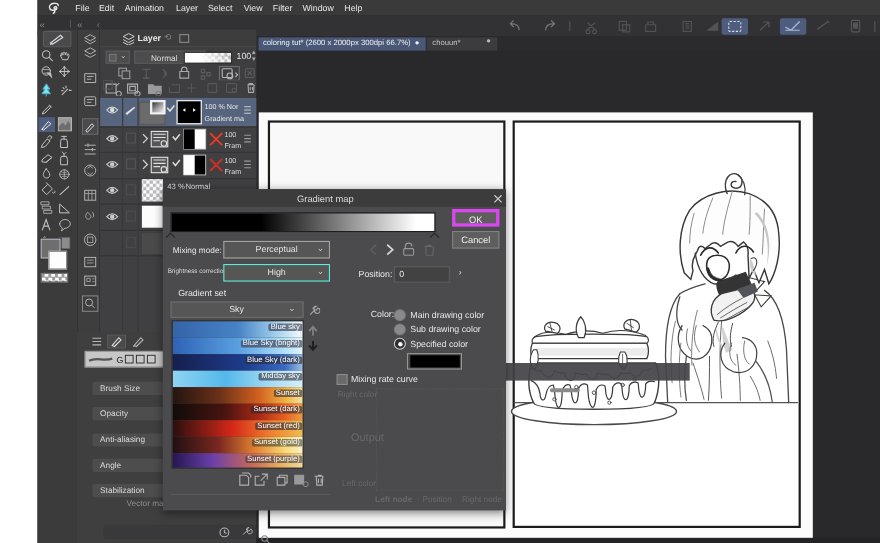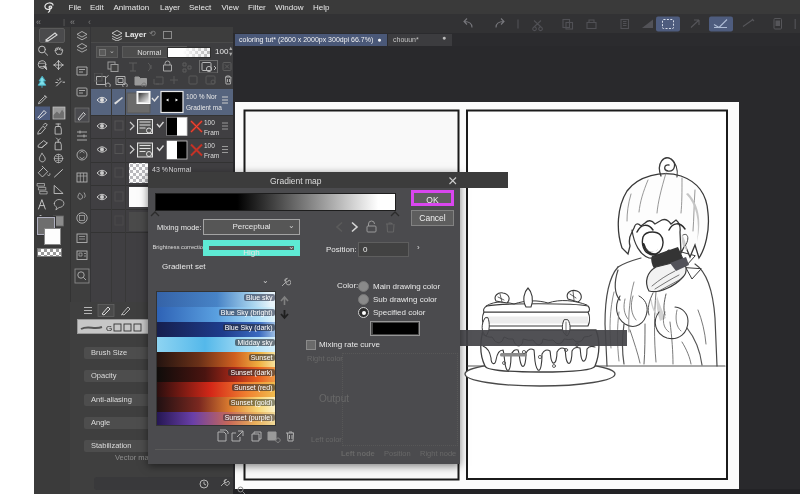--- a/index.html
+++ b/index.html
@@ -504,21 +504,21 @@
           <circle cx="5" cy="5" r="4"></circle>
             <path d="M5,2.5 V5 l2,1"></path>
           <path d="M22,7 l4,-4 M26,3 a2.3,2.3 0 1,0 3,-1 l-1.5,1.8 l-1.6,-0.3 l-0.3,-1.6 l1.9,-1.4 a2.3,2.3 0 0,0 -2.5,2.5" stroke-width="0.9"></path>
         </g>
       </svg>
     </div>
   </div>
 
   <div class="abs" style="left:114px;top:172px;width:312px;height:291.5px;background:#4b4b4e;z-index:20;box-shadow:0 2px 8px rgba(0,0,0,0.5);">
 
-    <div class="abs" style="left:0;top:0;width:360px;height:16px;background:#3c3c3c;">
+    <div class="abs" style="left:0;top:0;width:312px;height:16px;background:#3c3c3c;">
       <div class="txt abs" style="left:122px;top:3.5px;font-size:8.5px;color:#dcdcdc;">Gradient map</div>
       <svg class="abs" style="left:301px;top:4.5px;" width="8" height="8" viewBox="0 0 8 8">
           <path d="M0.5,0.5 L7,7 M7,0.5 L0.5,7" stroke="#ccc" stroke-width="1.1"></path>
         </svg>
     </div>
 
     <div class="abs" style="left:6.5px;top:21px;width:241px;height:17.5px;border:1px solid #1e1e1e;background:linear-gradient(to right,#000 0%,#000 34%,#fff 93%);"></div>
     <svg class="abs" style="left:2px;top:39px;" width="10" height="6" viewBox="0 0 10 6">
         <path d="M1,5 L5,1 L9,5" stroke="#2c2c2c" stroke-width="1.3" fill="none"></path>
       </svg>
@@ -538,27 +538,28 @@
       <g stroke="#9a9a9a" stroke-width="1" fill="none">
           <rect x="33" y="6" width="9" height="6" rx="1"></rect>
           <path d="M34.5,6 v-2 a3,3 0 0,1 6,0"></path>
         </g>
       <g stroke="#666" stroke-width="1" fill="none">
           <path d="M52,4 h7 M53,4 l0.5,8 h6 l0.5,-8 M54.5,3 h3 v1"></path>
         </g>
     </svg>
 
     <div class="abs" style="left:2px;top:71.5px;width:51px;font-size:6px;color:#ddd;text-align:right;white-space:nowrap;transform:scale(0.95,1);transform-origin:right;">Brightness correction</div>
-    <div class="abs" style="left:55px;top:68px;width:97px;height:15.5px;background:#565656;border:6px solid #5eead4;color:#e5e5e5;font-size:8px;text-align:center;line-height:14px;">High</div>
+    <div class="abs" style="left:55px;top:68px;width:97px;height:15.5px;background:#565656;border:1px solid #5eead4;color:#e5e5e5;font-size:8px;text-align:center;line-height:14px;">High</div>
     <div class="abs" style="left:140px;top:70px;font-size:8px;color:#ccc;">⌄</div>
     <div class="abs txt" style="left:178px;top:73px;font-size:8px;">Position:</div>
     <div class="abs" style="left:210px;top:69.5px;width:51px;height:15px;background:#424242;border:1px solid #5e5e5e;color:#eee;font-size:8px;line-height:14px;padding-left:4px;">0</div>
     <div class="abs" style="left:269px;top:71px;font-size:8px;color:#ddd;">›</div>
 
     <div class="abs txt" style="left:14px;top:90px;font-size:8px;">Gradient set</div>
+    <div class="abs" style="left:6.5px;top:102px;width:121px;height:15px;background:#565656;border:1px solid #6e6e6e;color:#e5e5e5;font-size:8px;text-align:center;line-height:14px;">Sky</div>
     <div class="abs" style="left:114px;top:104px;font-size:8px;color:#ccc;">⌄</div>
     <svg class="abs" style="left:132px;top:104.5px;" width="11" height="11" viewBox="0 0 11 11">
         <path d="M2,9 l4,-4 M6,5 a2.5,2.5 0 1,0 3,-2 l-1.5,2 l-1.8,-0.4 l-0.3,-1.8 l2,-1.4 a2.7,2.7 0 0,0 -2.8,2.8" stroke="#aaa" stroke-width="1" fill="none"></path>
       </svg>
 
     <div class="abs" style="left:7.5px;top:119px;width:120px;height:134.5px;background:#3a3a3a;border:1px solid #333;overflow:hidden;font-size:7px;">
       <div style="position:relative;width:120px;height:15px;background:linear-gradient(to right,#3563a8,#4783c6 50%,#a8d4ee 80%,#e8f4fb 95%);">
           <span style="position:absolute;right:2px;top:2px;background:rgba(52,58,80,0.65);color:#fff;padding:0 2px;border-radius:2px;">Blue sky</span>
         </div>
       <div style="position:relative;width:120px;height:15px;background:linear-gradient(to right,#2e62b5,#5aa0e0 50%,#b0e0f8 85%,#e8f6fc);">

